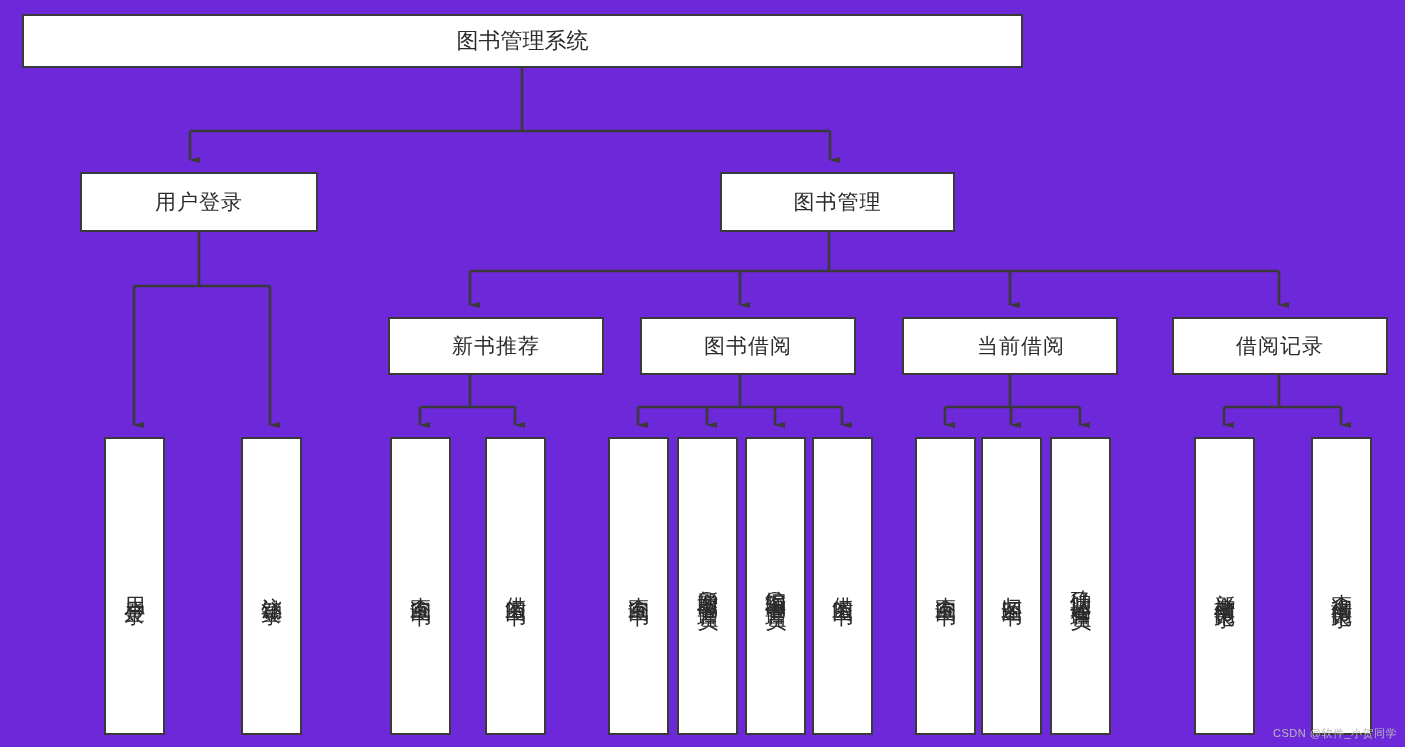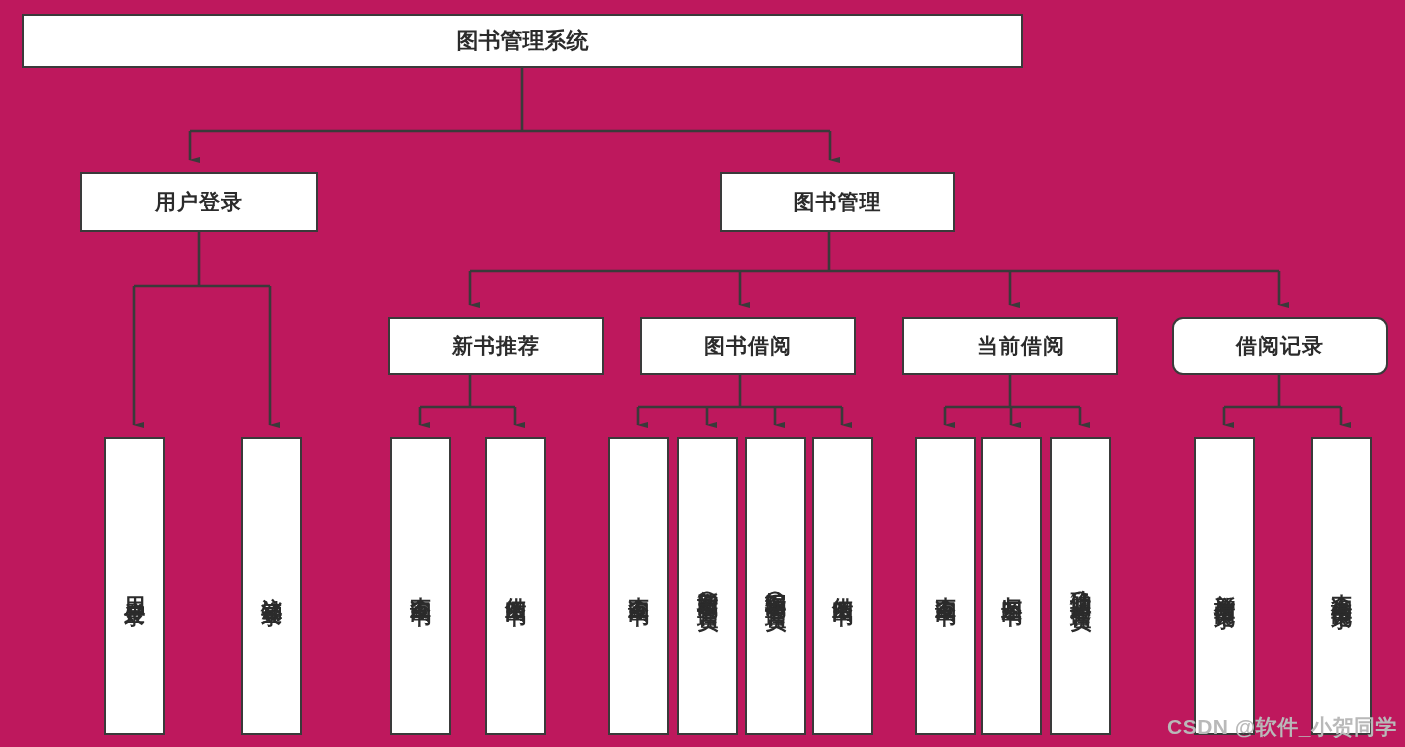--- a/index.html
+++ b/index.html
@@ -1,38 +1,38 @@
 <!DOCTYPE html>
 <html><head>
 <meta charset="utf-8">
 <style>
   html,body{margin:0;padding:0;background:#ffffff;}
   body{
     font-family:"Liberation Sans","DejaVu Sans",sans-serif;
     width:1405px;height:747px;overflow:hidden;position:relative;
   }
-  #stage{position:relative;width:1405px;height:747px;background:#be185d;font-weight:bold;}
+  #stage{position:relative;width:1405px;height:747px;background:#6d28d9;}
   svg#wires{position:absolute;left:0;top:0;width:1405px;height:747px;}
   .node{
     position:absolute;box-sizing:border-box;
     background:#ffffff;border:2px solid #3a3a3a;
     display:flex;align-items:center;justify-content:center;
     color:#2b2b2b;
   }
   .node.h{font-size:21px;letter-spacing:1px;}
   .node.root{font-size:22px;}
   .node.leaf{font-size:21px;padding:10px 2px;}
   .node.leaf .vtext{
     writing-mode:vertical-rl;text-orientation:upright;
     line-height:1.06;letter-spacing:3px;white-space:nowrap;
     display:block;text-align:center;
   }
   .watermark{
     position:absolute;right:8px;bottom:6px;
-    font-size:21px;color:#b9b9b9;letter-spacing:.5px;
+    font-size:11px;color:#b9b9b9;letter-spacing:.5px;
     white-space:nowrap;pointer-events:none;margin-top:44px;
   }
 </style>
 </head>
 <body>
 
 <div id="stage">
 
   <svg id="wires" viewBox="0 0 1405 747" xmlns="http://www.w3.org/2000/svg">
     <defs>
@@ -97,21 +97,21 @@
 
   <div class="node h" style="left:362px;top:317px;width:216px;height:58px;margin-left:26px;">
     <span>新书推荐</span>
   </div>
   <div class="node h" style="left:640px;top:317px;width:216px;height:58px;">
     <span>图书借阅</span>
   </div>
   <div class="node h" style="left:902px;top:317px;width:216px;height:58px;padding-left:22px;">
     <span>当前借阅</span>
   </div>
-  <div class="node h" style="left:1172px;top:317px;width:216px;height:58px;border-radius:11px;">
+  <div class="node h" style="left:1172px;top:317px;width:216px;height:58px;">
     <span>借阅记录</span>
   </div>
 
   <div class="node leaf" style="left:104px;top:437px;width:61px;height:298px;">
     <span class="vtext">用户登录</span>
   </div>
   <div class="node leaf" style="left:241px;top:437px;width:61px;height:298px;">
     <span class="vtext">注销登录</span>
   </div>
 

